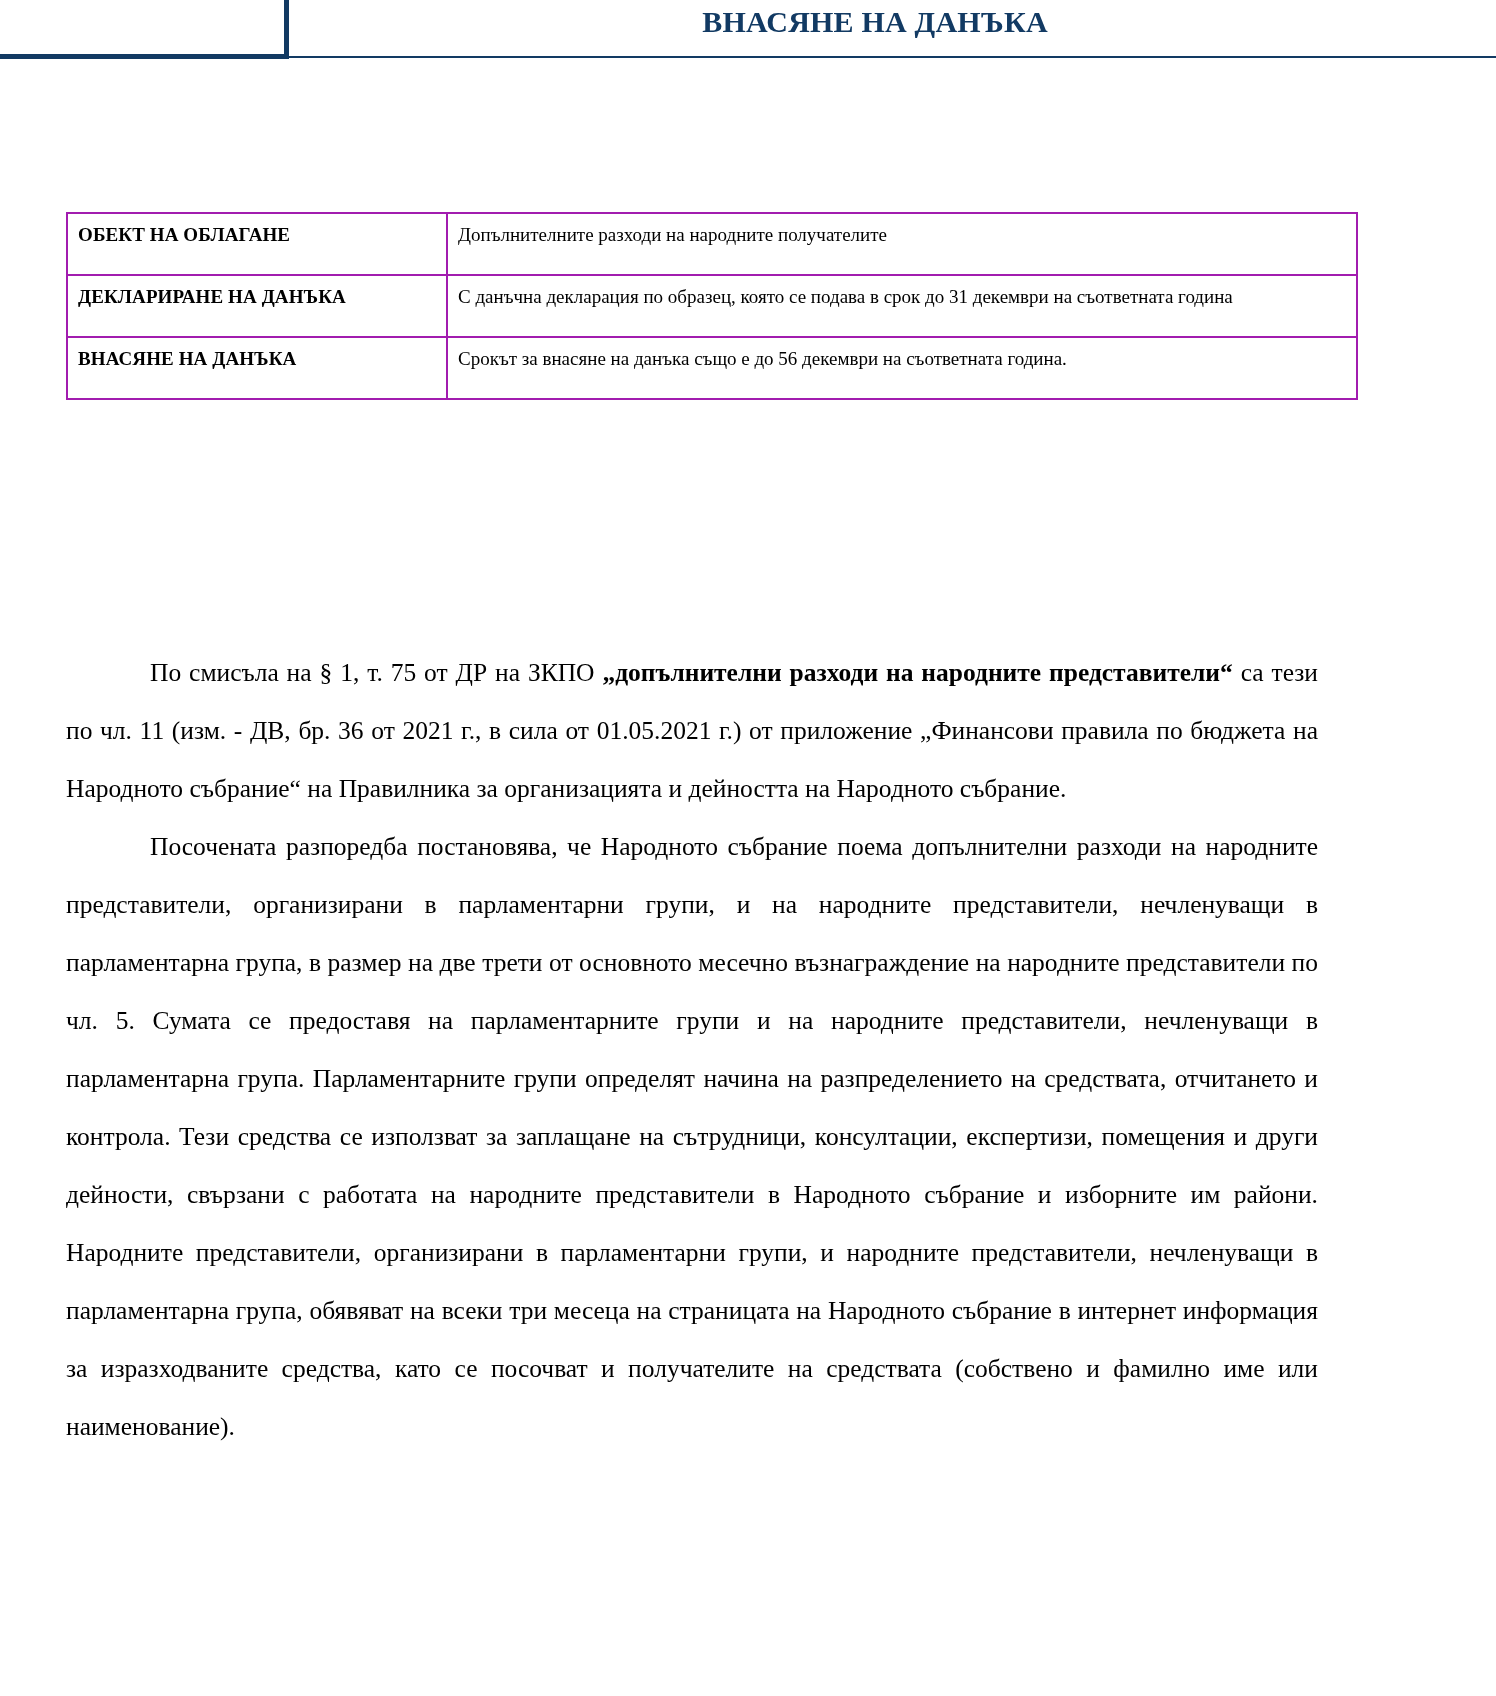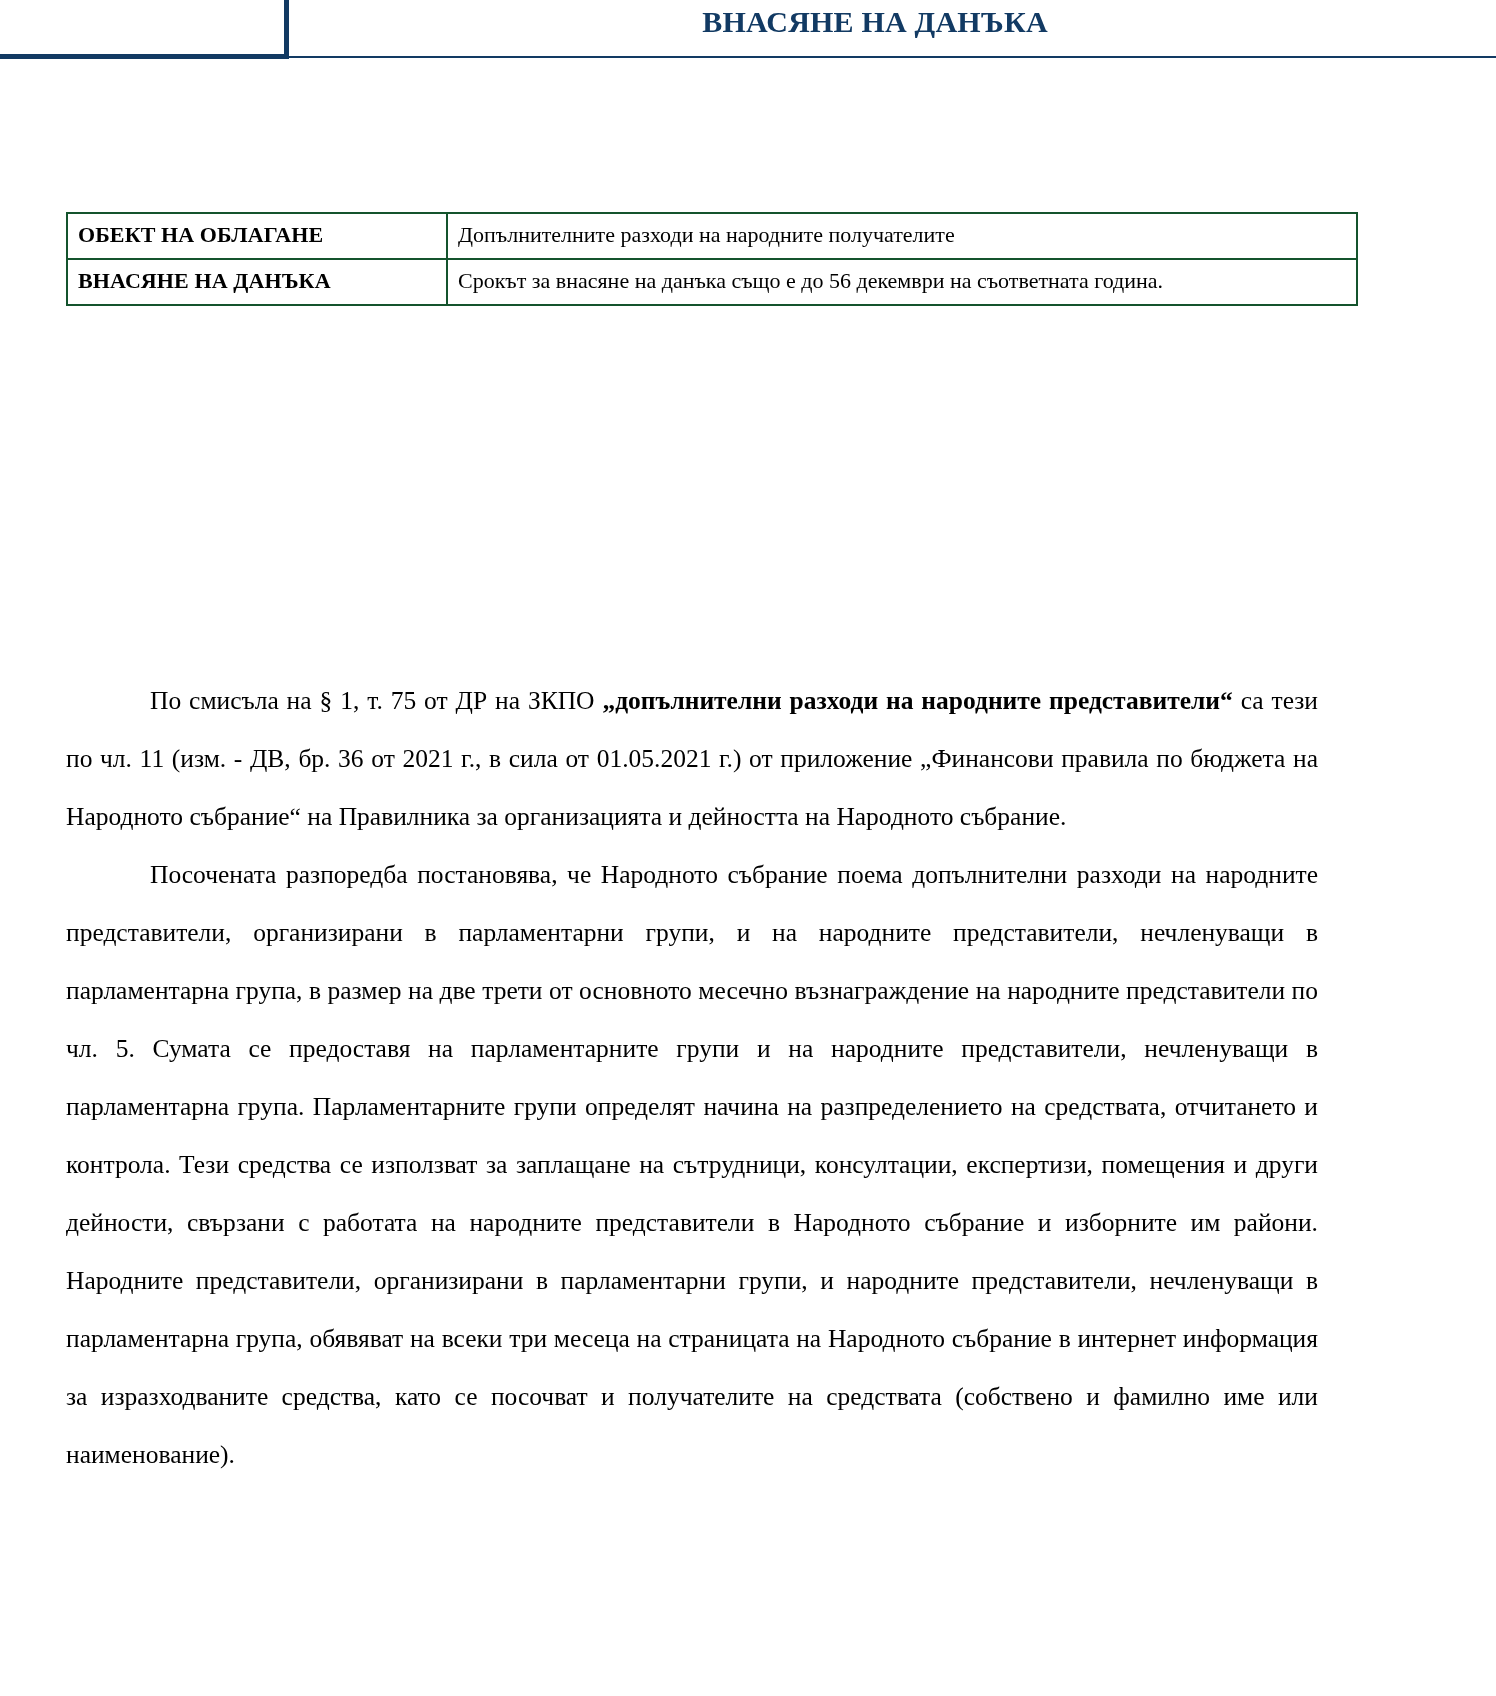--- a/index.html
+++ b/index.html
@@ -64,41 +64,41 @@
   
   .tax-table {
     position: absolute;
     left: 66px;
     top: 212px;
     width: 1250px;
     border-collapse: collapse;
     table-layout: fixed;
   }
   .tax-table td {
-    border: 2px solid #14532d;
+    border: 2px solid #a21caf;
     vertical-align: top;
-    padding: 4px 8px 6px 10px;
-    font-size: 22px;
+    padding: 4px 8px 22px 10px;
+    font-size: 19px;
     line-height: 34px;
   }
   .tax-table td.k {
     width: 360px;
     font-weight: bold;
     letter-spacing: 0.1px;
   }
   .tax-table td.v {
     width: 890px;
     font-weight: normal;
   }
 
   
   .body-zone {
     position: absolute;
     left: 66px;
-    top: 672px;
+    top: 644px;
     width: 1252px;
   }
   p.para {
     margin: 0;
     font-size: 25.5px;
     line-height: 58px;
     text-align: justify;
     text-indent: 84px;
     hyphens: none;
   }
@@ -118,20 +118,24 @@
   </div>
 </div>
 
 <table class="tax-table">
   <tbody>
     <tr>
       <td class="k">ОБЕКТ НА ОБЛАГАНЕ</td>
       <td class="v">Допълнителните разходи на народните получателите</td>
     </tr>
     <tr>
+      <td class="k">ДЕКЛАРИРАНЕ НА ДАНЪКА</td>
+      <td class="v">С данъчна декларация по образец, която се подава в срок до 31 декември на съответната година</td>
+    </tr>
+    <tr>
       <td class="k">ВНАСЯНЕ НА ДАНЪКА</td>
       <td class="v">Срокът за внасяне на данъка също е до 56 декември на съответната година.</td>
     </tr>
   </tbody>
 </table>
 
 <div class="body-zone">
   <p class="para p1"><span>По смисъла на § 1, т. 75 от ДР на ЗКПО </span><span class="b">„допълнителни разходи на народните представители“</span><span> са тези по чл. 11 (изм. - ДВ, бр. 36 от 2021 г., в сила от 01.05.2021 г.) от приложение „Финансови правила по бюджета на Народното събрание“ на Правилника за организацията и дейността на Народното събрание.</span></p>
   <p class="para p2">Посочената разпоредба постановява, че Народното събрание поема допълнителни разходи на народните представители, организирани в парламентарни групи, и на народните представители, нечленуващи в парламентарна група, в размер на две трети от основното месечно възнаграждение на народните представители по чл. 5. Сумата се предоставя на парламентарните групи и на народните представители, нечленуващи в парламентарна група. Парламентарните групи определят начина на разпределението на средствата, отчитането и контрола. Тези средства се използват за заплащане на сътрудници, консултации, експертизи, помещения и други дейности, свързани с работата на народните представители в Народното събрание и изборните им райони. Народните представители, организирани в парламентарни групи, и народните представители, нечленуващи в парламентарна група, обявяват на всеки три месеца на страницата на Народното събрание в интернет информация за изразходваните средства, като се посочват и получателите на средствата (собствено и фамилно име или наименование).</p>
 </div>

